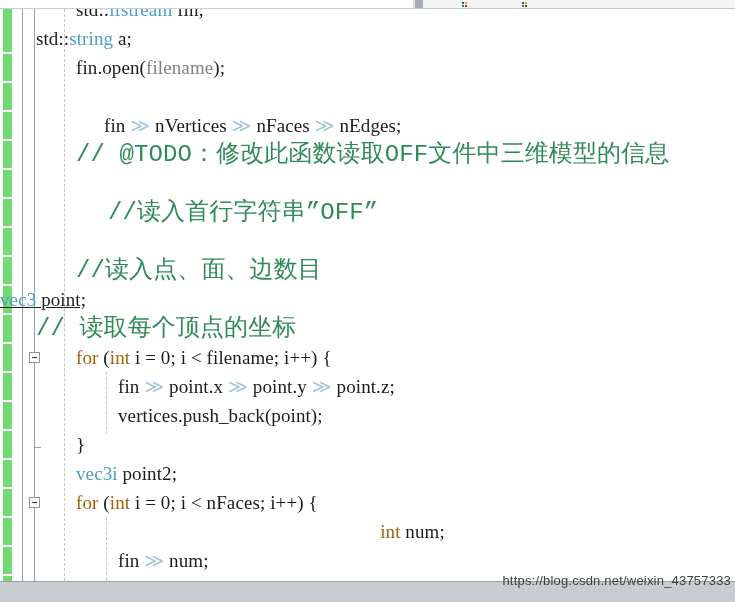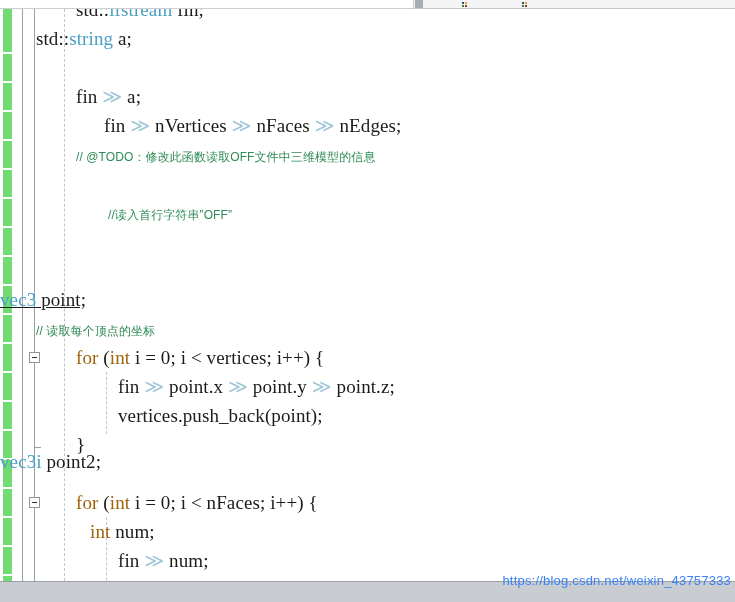--- a/index.html
+++ b/index.html
@@ -154,21 +154,21 @@
     line-height: 29px;
     white-space: pre;
     font-family: "Liberation Serif", "DejaVu Serif", serif;
     font-size: 19px;
     color: #1b1b1b;
     letter-spacing: 0.1px;
   }
   .line .t   { color: #1b1b1b; }
   .kw        { color: #a16207; }
   .ty        { color: #4a9fc4; }
-  .cm        { color: #2e8b57; font-family: Liberation Sans, sans-serif; font-size: 12px; }
+  .cm        { color: #2e8b57; font-family: Liberation Mono, monospace; font-size: 24px; }
   .op        { color: #9fc5d8; }
   .pm        { color: #808080; }
 
   
   .status-bar {
     position: absolute;
     left: 0; top: 581px;
     width: 735px; height: 21px;
     background: #c9ccd1;
     border-top: 1px solid #9aa0a6;
@@ -181,21 +181,21 @@
     background: #c9ccd1;
   }
 
   
   .watermark {
     position: absolute;
     right: 4px;
     top: 573px;
     font-family: "Liberation Sans", "DejaVu Sans", sans-serif;
     font-size: 13px;
-    color: #3b82f6;
+    color: #404040;
     letter-spacing: 0.2px;
     white-space: nowrap;
     pointer-events: none;
   }
 </style>
 </head>
 <body>
 
 <div id="app">
 
@@ -257,35 +257,36 @@
 
     <div id="guides">
         <div class="guide" style="left: 64px; top: 0px; height: 572px;"></div>
         <div class="guide" style="left: 106px; top: 363px; height: 62px;"></div>
         <div class="guide" style="left: 106px; top: 508px; height: 124px;"></div>
       </div>
 
     <div class="code" id="codesurface">
         <div class="line" style="top: -14px; padding-left: 76px; box-sizing: border-box;"><span class="t">std::</span><span class="ty">ifstream</span><span class="t"> fin;</span></div>
         <div class="line" style="top: 15px; padding-left: 36px; box-sizing: border-box;"><span class="t">std::</span><span class="ty">string</span><span class="t"> a;</span></div>
-        <div class="line" style="top: 73px; padding-left: 76px; box-sizing: border-box;"><span class="t">fin </span><span class="op">≫</span><span class="t"> a;</span></div>
+        <div class="line" style="top: 44px; padding-left: 76px; box-sizing: border-box;"><span class="t">fin.open(</span><span class="pm">filename</span><span class="t">);</span></div>
         <div class="line" style="top: 102px; padding-left: 104px; box-sizing: border-box;"><span class="t">fin </span><span class="op">≫</span><span class="t"> nVertices </span><span class="op">≫</span><span class="t"> nFaces </span><span class="op">≫</span><span class="t"> nEdges;</span></div>
         <div class="line" style="top: 131px; padding-left: 76px; box-sizing: border-box;"><span class="cm">// @TODO：修改此函数读取OFF文件中三维模型的信息</span></div>
         <div class="line" style="top: 160px; padding-left: 76px; box-sizing: border-box;">&nbsp;</div>
         <div class="line" style="top: 189px; padding-left: 108px; box-sizing: border-box;"><span class="cm">//读入首行字符串”OFF”</span></div>
         <div class="line" style="top: 218px; padding-left: 76px; box-sizing: border-box;">&nbsp;</div>
+        <div class="line" style="top: 247px; padding-left: 76px; box-sizing: border-box;"><span class="cm">//读入点、面、边数目</span></div>
         <div class="line" style="top: 276px; box-sizing: border-box; text-decoration: underline;"><span class="ty">vec3</span><span class="t"> point;</span></div>
         <div class="line" style="top: 305px; padding-left: 36px; box-sizing: border-box;"><span class="cm">// 读取每个顶点的坐标</span></div>
-        <div class="line" style="top: 334px; padding-left: 76px; box-sizing: border-box;"><span class="kw">for</span><span class="t"> (</span><span class="kw">int</span><span class="t"> i = 0; i </span><span class="t">&lt;</span><span class="t"> vertices; i++) {</span></div>
+        <div class="line" style="top: 334px; padding-left: 76px; box-sizing: border-box;"><span class="kw">for</span><span class="t"> (</span><span class="kw">int</span><span class="t"> i = 0; i </span><span class="t">&lt;</span><span class="t"> filename; i++) {</span></div>
         <div class="line" style="top: 363px; padding-left: 118px; box-sizing: border-box;"><span class="t">fin </span><span class="op">≫</span><span class="t"> point.x </span><span class="op">≫</span><span class="t"> point.y </span><span class="op">≫</span><span class="t"> point.z;</span></div>
         <div class="line" style="top: 392px; padding-left: 118px; box-sizing: border-box;"><span class="t">vertices.push_back(point);</span></div>
         <div class="line" style="top: 421px; padding-left: 76px; box-sizing: border-box;"><span class="t">}</span></div>
-        <div class="line" style="top: 438px; box-sizing: border-box;"><span class="ty">vec3i</span><span class="t"> point2;</span></div>
+        <div class="line" style="top: 450px; padding-left: 76px; box-sizing: border-box;"><span class="ty">vec3i</span><span class="t"> point2;</span></div>
         <div class="line" style="top: 479px; padding-left: 76px; box-sizing: border-box;"><span class="kw">for</span><span class="t"> (</span><span class="kw">int</span><span class="t"> i = 0; i </span><span class="t">&lt;</span><span class="t"> nFaces; i++) {</span></div>
-        <div class="line" style="top: 508px; padding-left: 90px; box-sizing: border-box;"><span class="kw">int</span><span class="t"> num;</span></div>
+        <div class="line" style="top: 508px; padding-left: 90px; box-sizing: border-box; text-align: center;"><span class="kw">int</span><span class="t"> num;</span></div>
         <div class="line" style="top: 537px; padding-left: 118px; box-sizing: border-box;"><span class="t">fin </span><span class="op">≫</span><span class="t"> num;</span></div>
         <div class="line" style="top: 566px; padding-left: 118px; box-sizing: border-box;"><span class="t">fin </span><span class="op">≫</span><span class="t"> point2.a </span><span class="op">≫</span><span class="t"> point2.b </span><span class="op">≫</span><span class="t"> point2.c;</span></div>
       </div>
 
   </div>
 
   <div class="status-bar">
     <div class="status-inner"></div>
   </div>
 

